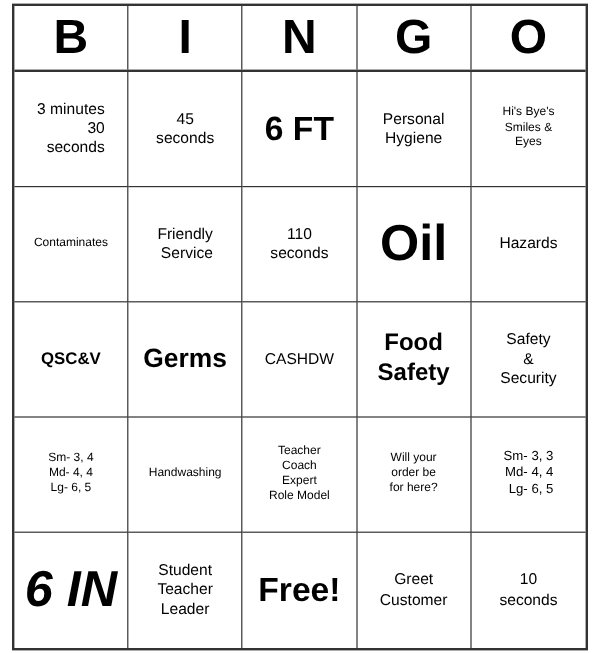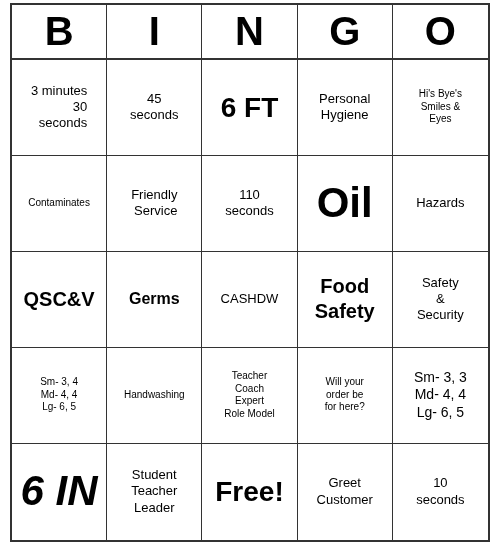--- a/index.html
+++ b/index.html
@@ -113,24 +113,24 @@
         <span style="font-size: 13px; white-space: pre-line; text-align: center; line-height: 1.25;">110
 seconds</span>
       </div>
       <div class="bingo-cell">
         <span style="font-size: 42px; font-weight: bold; white-space: pre-line; text-align: center; line-height: 1.25;">Oil</span>
       </div>
       <div class="bingo-cell">
         <span style="font-size: 13px; white-space: pre-line; text-align: center; line-height: 1.25;">Hazards</span>
       </div>
       <div class="bingo-cell">
-        <span style="font-size: 20px; font-weight: bold; white-space: pre-line; text-align: center; line-height: 1.25;">QSC&amp;V</span>
+        <span style="font-size: 14px; font-weight: bold; white-space: pre-line; text-align: center; line-height: 1.25;">QSC&amp;V</span>
       </div>
       <div class="bingo-cell">
-        <span style="font-size: 16px; font-weight: bold; white-space: pre-line; text-align: center; line-height: 1.25;">Germs</span>
+        <span style="font-size: 22px; font-weight: bold; white-space: pre-line; text-align: center; line-height: 1.25;">Germs</span>
       </div>
       <div class="bingo-cell">
         <span style="font-size: 13px; white-space: pre-line; text-align: center; line-height: 1.25;">CASHDW</span>
       </div>
       <div class="bingo-cell">
         <span style="font-size: 20px; font-weight: bold; white-space: pre-line; text-align: center; line-height: 1.25;">Food
 Safety</span>
       </div>
       <div class="bingo-cell">
         <span style="font-size: 13px; white-space: pre-line; text-align: center; line-height: 1.25;">Safety
@@ -150,21 +150,21 @@
 Coach
 Expert
 Role Model</span>
       </div>
       <div class="bingo-cell">
         <span style="font-size: 10px; white-space: pre-line; text-align: center; line-height: 1.25;">Will your
 order be
 for here?</span>
       </div>
       <div class="bingo-cell">
-        <span style="font-size: 14px; white-space: pre-line; text-align: center; line-height: 1.25;">Sm- 3, 3
+        <span style="font-size: 11px; white-space: pre-line; text-align: right; line-height: 1.25;">Sm- 3, 3
 Md- 4, 4
 Lg- 6, 5</span>
       </div>
       <div class="bingo-cell">
         <span style="font-size: 42px; font-weight: bold; white-space: pre-line; text-align: center; line-height: 1.25; font-style: italic;">6 IN</span>
       </div>
       <div class="bingo-cell">
         <span style="font-size: 13px; white-space: pre-line; line-height: 1.25;">Student
 Teacher
 Leader</span>

